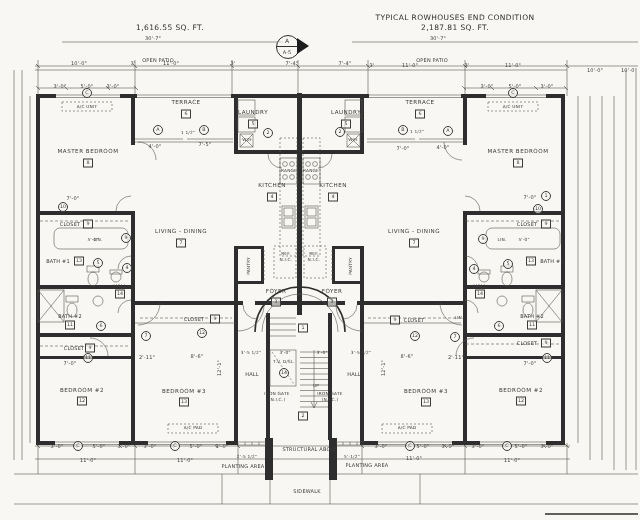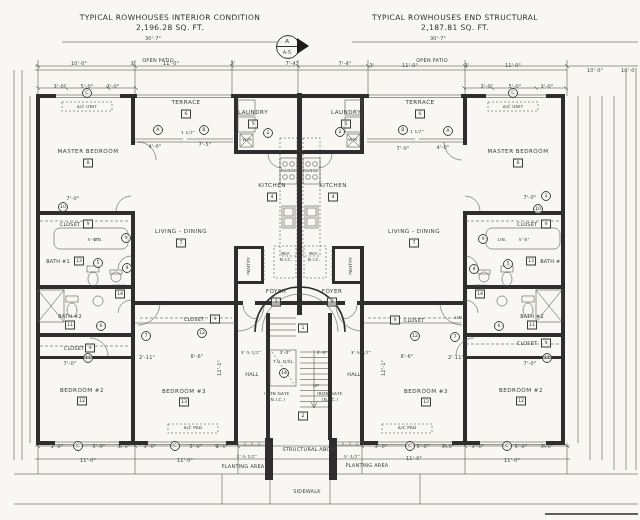--- a/index.html
+++ b/index.html
@@ -204,23 +204,22 @@
       <path d="M138,142 A18,18 0 0 1 156,160 M444,142 A18,18 0 0 0 462,160"></path>
       <path d="M131,256 A13,13 0 0 0 118,269 M465,256 A13,13 0 0 1 478,269"></path>
       <path d="M131,300 A13,13 0 0 0 118,313 M465,300 A13,13 0 0 1 478,313"></path>
       <path d="M131,196 A15,15 0 0 0 116,211 M465,196 A15,15 0 0 1 480,211"></path>
       <path d="M268,154 A14,14 0 0 0 282,168 M332,154 A14,14 0 0 1 318,168"></path>
 
       <path d="M264,250V282 M332,250V282" stroke-dasharray="2,2"></path>
     </g>
   </svg>
 
-  <div class="ttl" style="left:170px;top:17px">TYPICAL ROWHOUSES INTERIOR CONDITION</div>
-  <div class="ttl" style="left:170px;top:27px">2,196.28 SQ. FT.</div>
-  <div class="ttl" style="left:455px;top:17px">TYPICAL ROWHOUSES END STRUCTURAL</div>
+  <div class="ttl" style="left:170px;top:27px">1,616.55 SQ. FT.</div>
+  <div class="ttl" style="left:455px;top:17px">TYPICAL ROWHOUSES END CONDITION</div>
   <div class="ttl" style="left:455px;top:27px">2,187.81 SQ. FT.</div>
 
   <div id="detail-marker">
     <div class="circ"></div>
     <div class="bar"></div>
     <div class="top">A</div>
     <div class="bot">A-5</div>
     <div class="tri"></div>
   </div>
 

